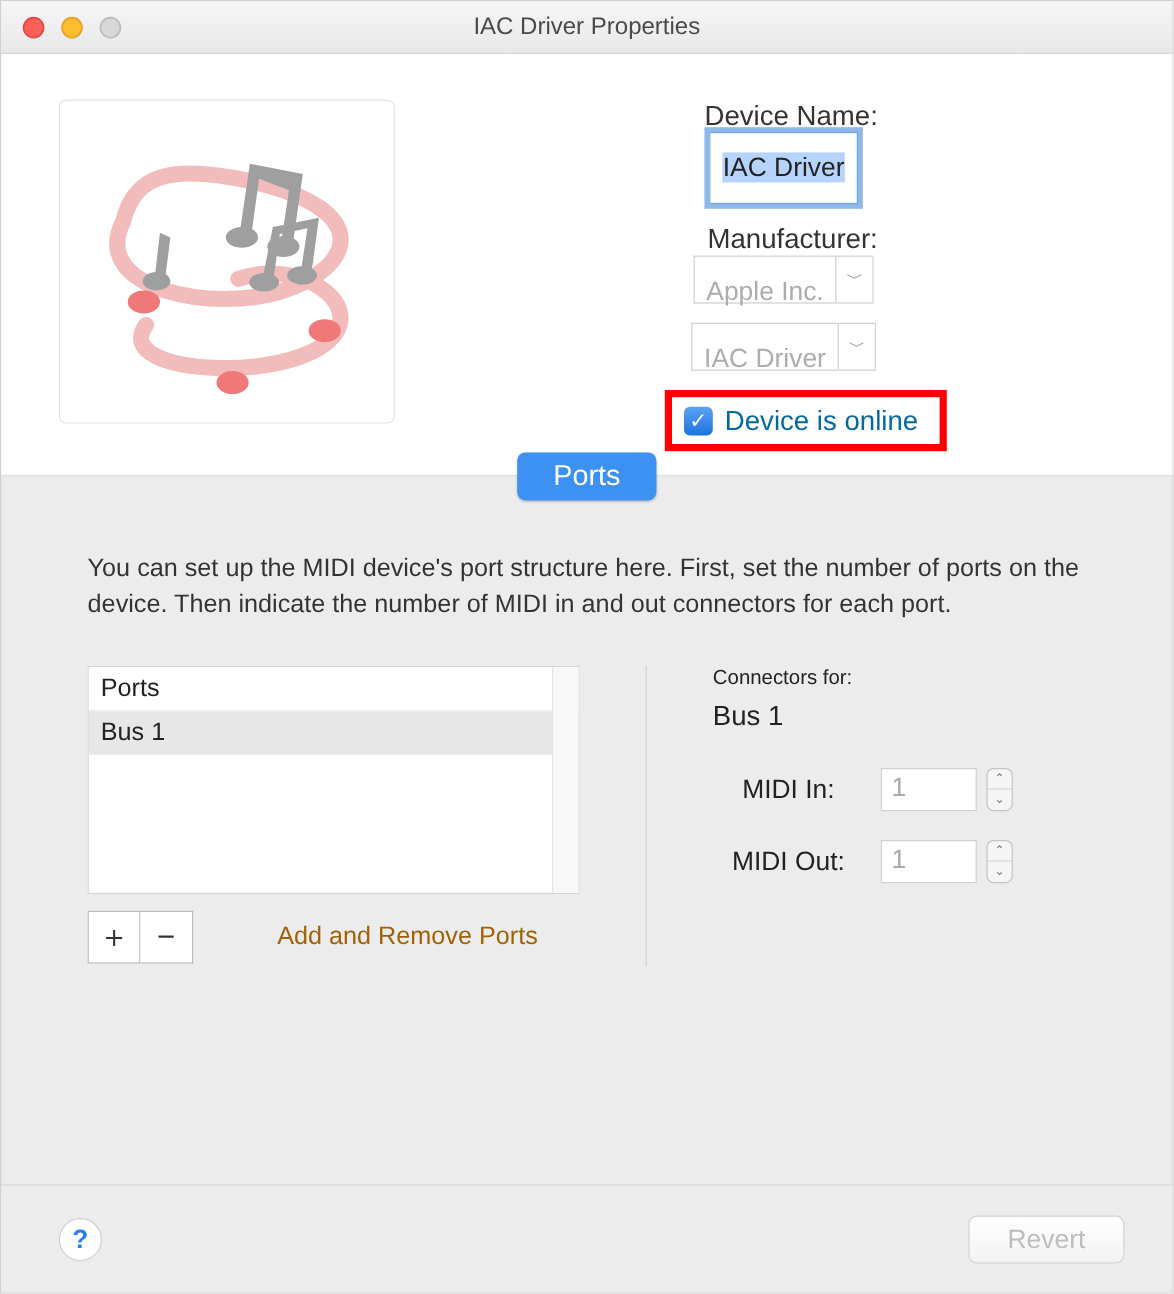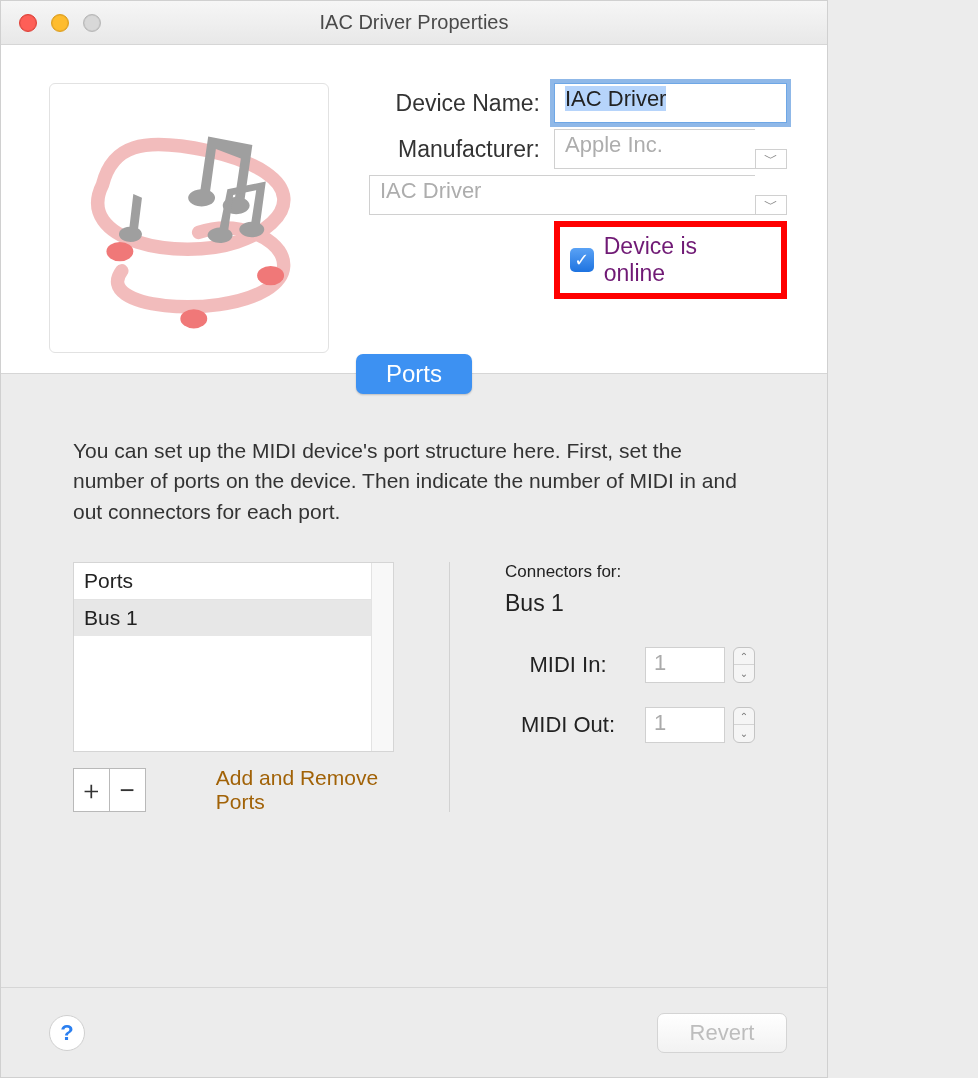--- a/index.html
+++ b/index.html
@@ -5,21 +5,21 @@
   * { box-sizing: border-box; }
   html, body {
     margin: 0;
     padding: 0;
     font-family: -apple-system, "Helvetica Neue", Helvetica, Arial, sans-serif;
     font-size: 15px;
     color: #222;
     background: #ececec;
   }
   .window {
-    width: 828px;
+    width: 978px;
     height: 1078px;
     background: #ececec;
     display: flex;
     flex-direction: column;
     border: 1px solid #d0d0d0;
   }
   .titlebar {
     height: 44px;
     background: linear-gradient(#f6f6f6, #e8e8e8);
     border-bottom: 1px solid #d6d6d6;
@@ -58,45 +58,46 @@
     width: 280px; height: 270px;
     border: 1px solid #e2e2e2;
     border-radius: 6px;
     display:flex; align-items:center; justify-content:center;
     background:#fff;
   }
   .form-area { flex:1; }
   .form-row {
     display:flex;
     align-items:center;
-    margin-bottom: 6px;
+    margin-bottom: 16px;
+    flex-direction: column;
   }
   .form-label {
     width: 185px;
     text-align: right;
     padding-right: 14px;
     font-size: 23px;
     color: #333;
   }
   .text-input, .combo {
     flex:1;
     height: 40px;
     font-size: 22px;
-    padding: 2px 10px;
+    padding: 16px 10px;
     border: 1px solid #d0d0d0;
     background: #fff;
   }
   .text-input.focused {
     outline: 4px solid #8fb8e8;
     border-color: #6ea7e6;
   }
   .text-input .selected {
     background: #b6d4fb;
   }
-  .combo-wrap { flex:1; display:flex;align-items:flex-end; }
+  .combo-wrap { flex:1; display:flex; }
   .combo {
     color:#adadad;
     border-right:none;
   }
   .combo-arrow {
     width: 32px;
     border:1px solid #d0d0d0;
     background:#fff;
     display:flex; align-items:center; justify-content:center;
     color:#888; font-size:14px;
@@ -109,21 +110,21 @@
     width: fit-content;
   }
   .chk {
     width: 24px; height: 24px;
     border-radius: 5px;
     background: linear-gradient(#5aa2f5,#1e73e0);
     display:flex; align-items:center; justify-content:center;
     color:#fff; font-size:18px;
     margin-right: 10px;
   }
-  .chk-label { font-size: 23px; color:#701a75; }
+  .chk-label { font-size: 23px; color:#0369a1; }
 
   .tabs-row {
     margin-top: -20px;
     display:flex;
     justify-content:center;
   }
   .tab-pill {
     background: #3d91f2;
     color: #fff;
     font-size: 24px;

